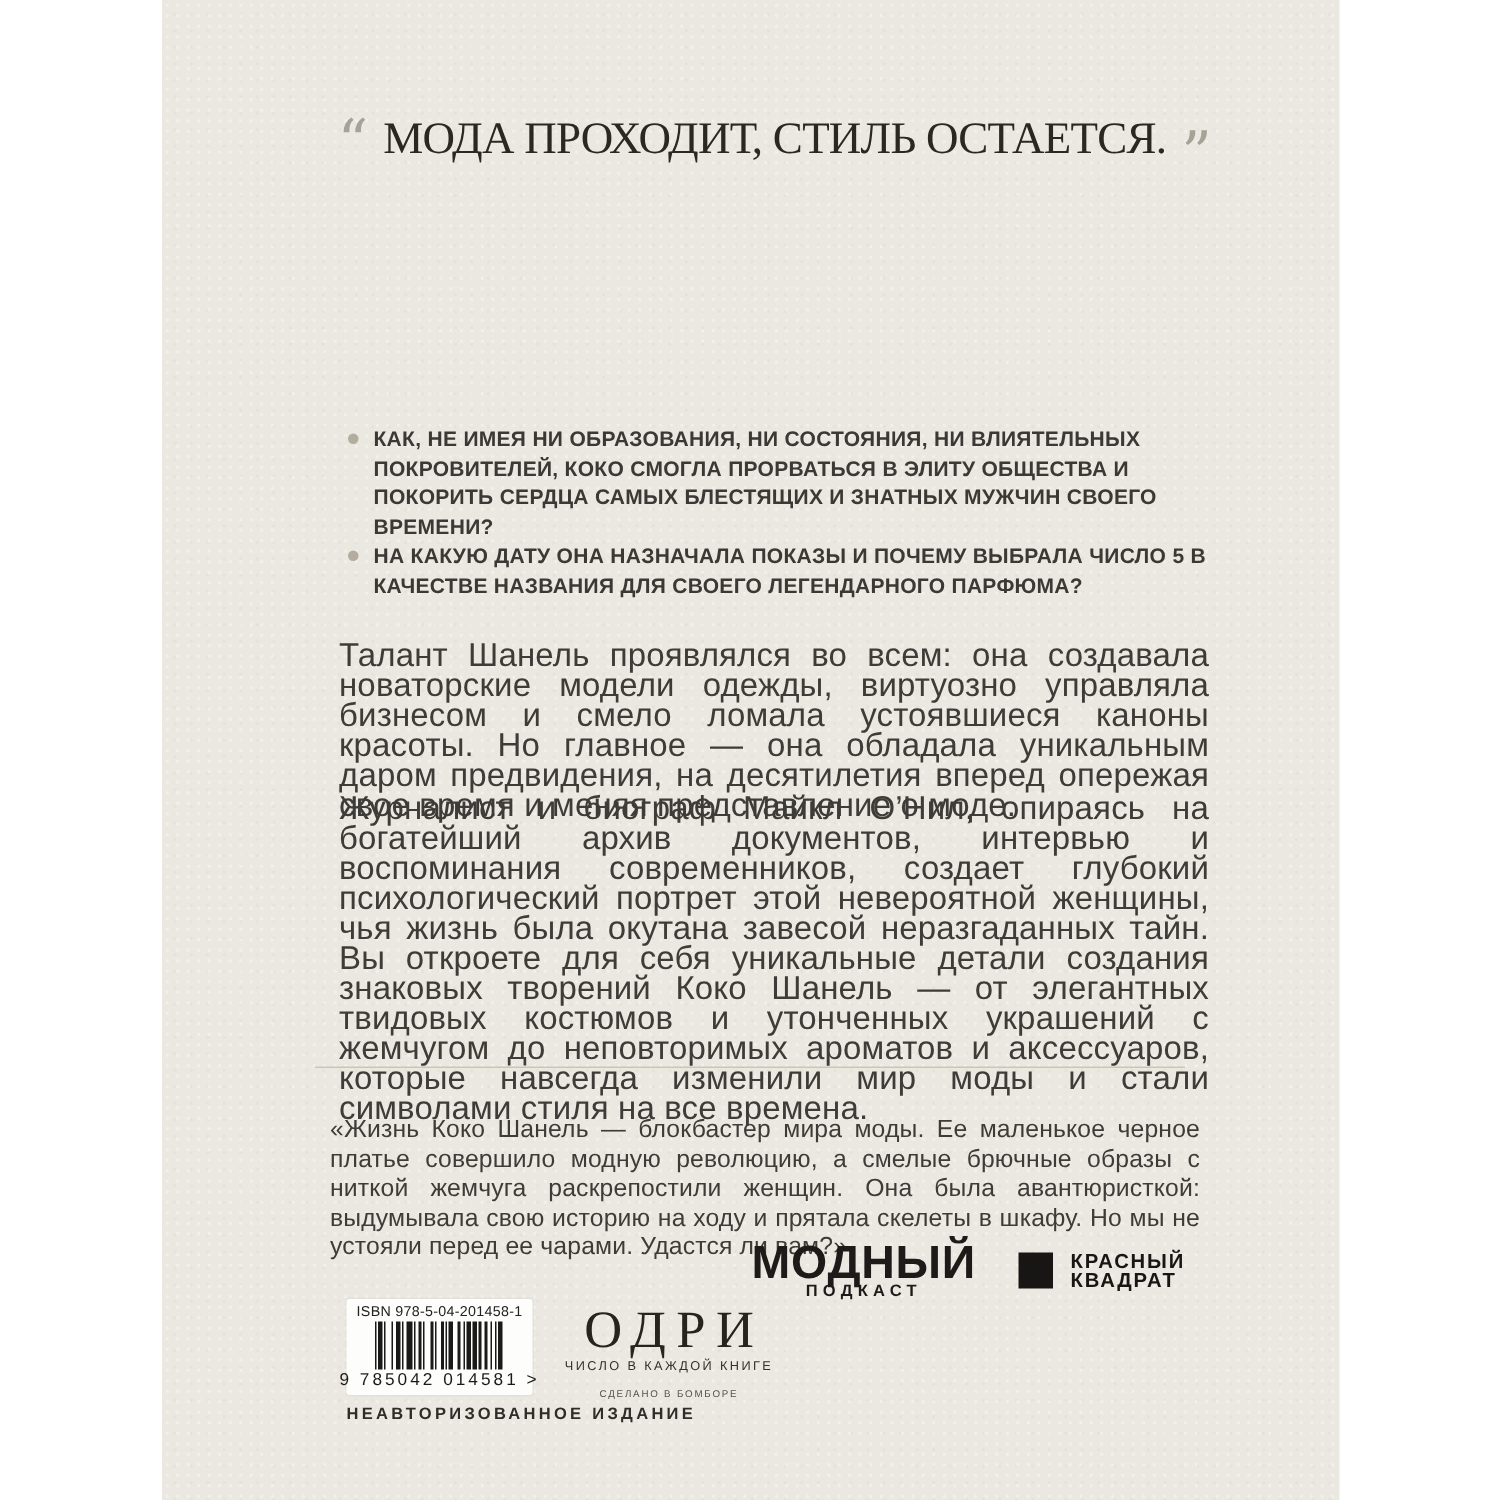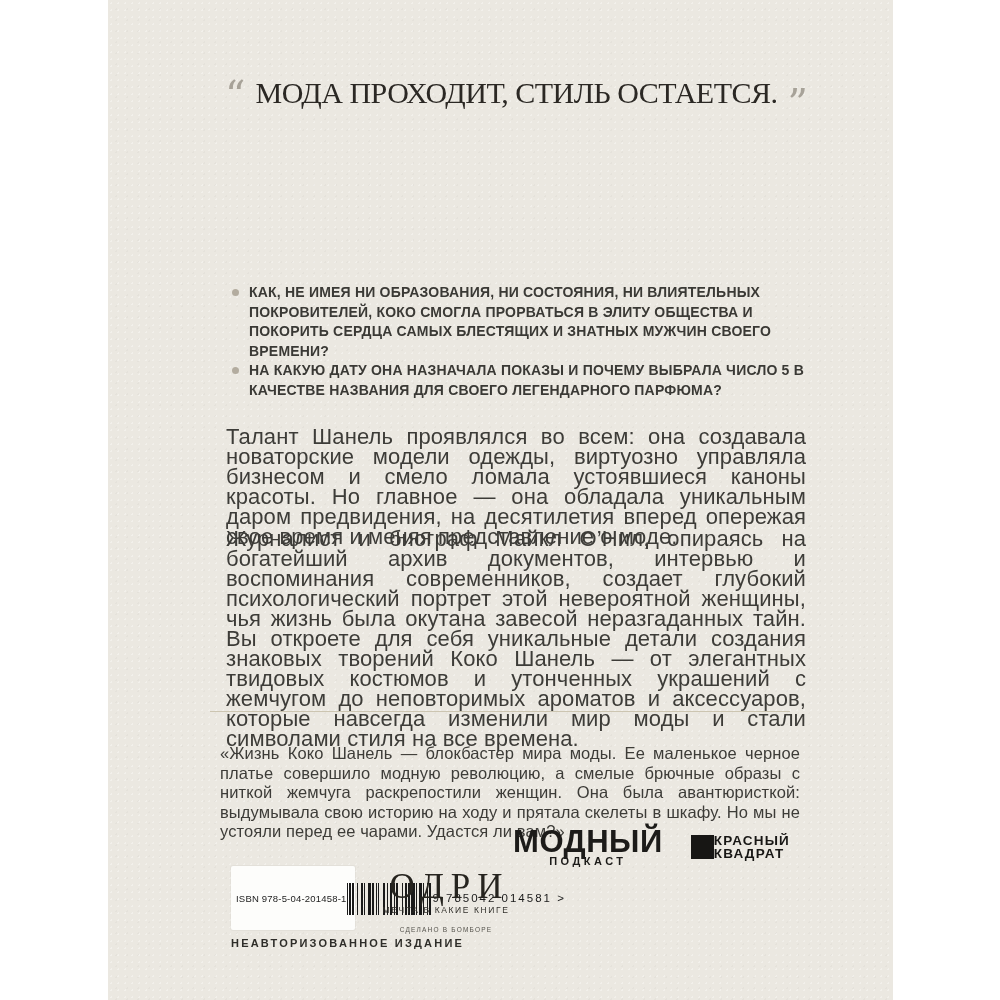--- a/index.html
+++ b/index.html
@@ -79,28 +79,28 @@
     text-align:justify;color:#3d3c38;
   }
   
   .logos-row{
     top:830px;right:103px;
     display:flex;align-items:flex-start;gap:28px;
   }
   .podcast-logo{text-align:center;color:#1c1b19;padding-top:1px;}
   .podcast-line1{font-size:31px;font-weight:bold;letter-spacing:.5px;line-height:22px;}
   .podcast-line2{font-size:11px;font-weight:bold;letter-spacing:3.5px;line-height:15px;margin-top:1px;}
-  .redsquare-logo{display:flex;align-items:center;gap:0;padding-top:4px;}
+  .redsquare-logo{display:flex;align-items:center;gap:12px;padding-top:4px;}
   .redsquare-mark{width:23px;height:24px;background:#171614;}
   .redsquare-text{color:#171614;font-weight:bold;font-size:13.5px;line-height:13px;letter-spacing:1.2px;}
   
   .barcode-box{
     left:107px;top:866px;width:124px;height:64px;
     background:#fdfdfb;border-radius:2px;
-    display:flex;flex-direction:row;align-items:center;
+    display:flex;flex-direction:column;align-items:center;
     padding:3px 5px;box-sizing:border-box;
     box-shadow:0 0 0 1px rgba(0,0,0,0.03);
   }
   .isbn-text{font-size:9.5px;color:#222;letter-spacing:.2px;line-height:11px;white-space:nowrap;}
   .bars{display:flex;align-items:flex-start;height:32px;margin-top:1px;}
   .bars .bar{background:#1a1a1a;height:100%;}
   .bars .sp{height:100%;}
   .barcode-digits{
     font-size:11.5px;color:#1a1a1a;letter-spacing:2px;line-height:13px;
     white-space:nowrap;margin-top:1px;font-family:"Liberation Sans", sans-serif;
@@ -212,19 +212,19 @@
         <div class="bar" style="width: 1.18px;"></div>
         <div class="sp" style="width: 1.18px;"></div>
         <div class="bar" style="width: 2.36px;"></div>
         <div class="sp" style="width: 1.18px;"></div>
       </div>
     <div class="barcode-digits">9 785042 014581 &gt;</div>
   </div>
 
   <div class="abs odri">
     <div class="odri-name">ОДРИ</div>
-    <div class="odri-tagline">МЕЧТА В КАКИЕ КНИГЕ</div>
+    <div class="odri-tagline">ЧИСЛО В КАЖДОЙ КНИГЕ</div>
     <div class="odri-made">СДЕЛАНО В БОМБОРЕ</div>
   </div>
 
   <div class="abs unauthorized">НЕАВТОРИЗОВАННОЕ ИЗДАНИЕ</div>
 
 </div>
 
 </body></html>

